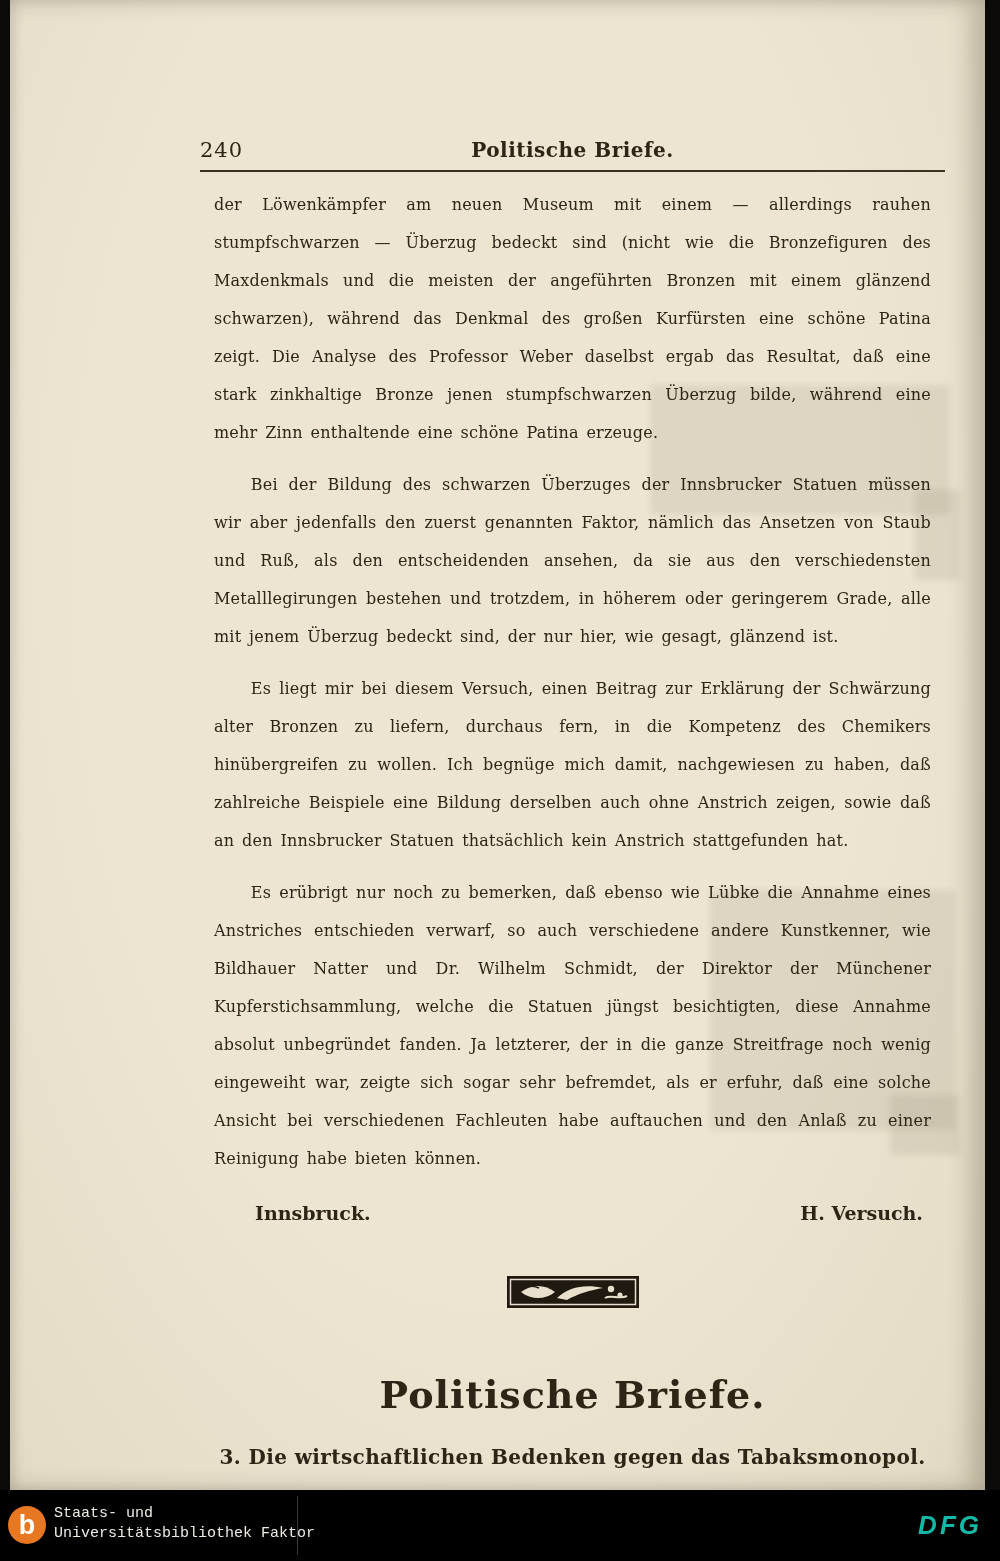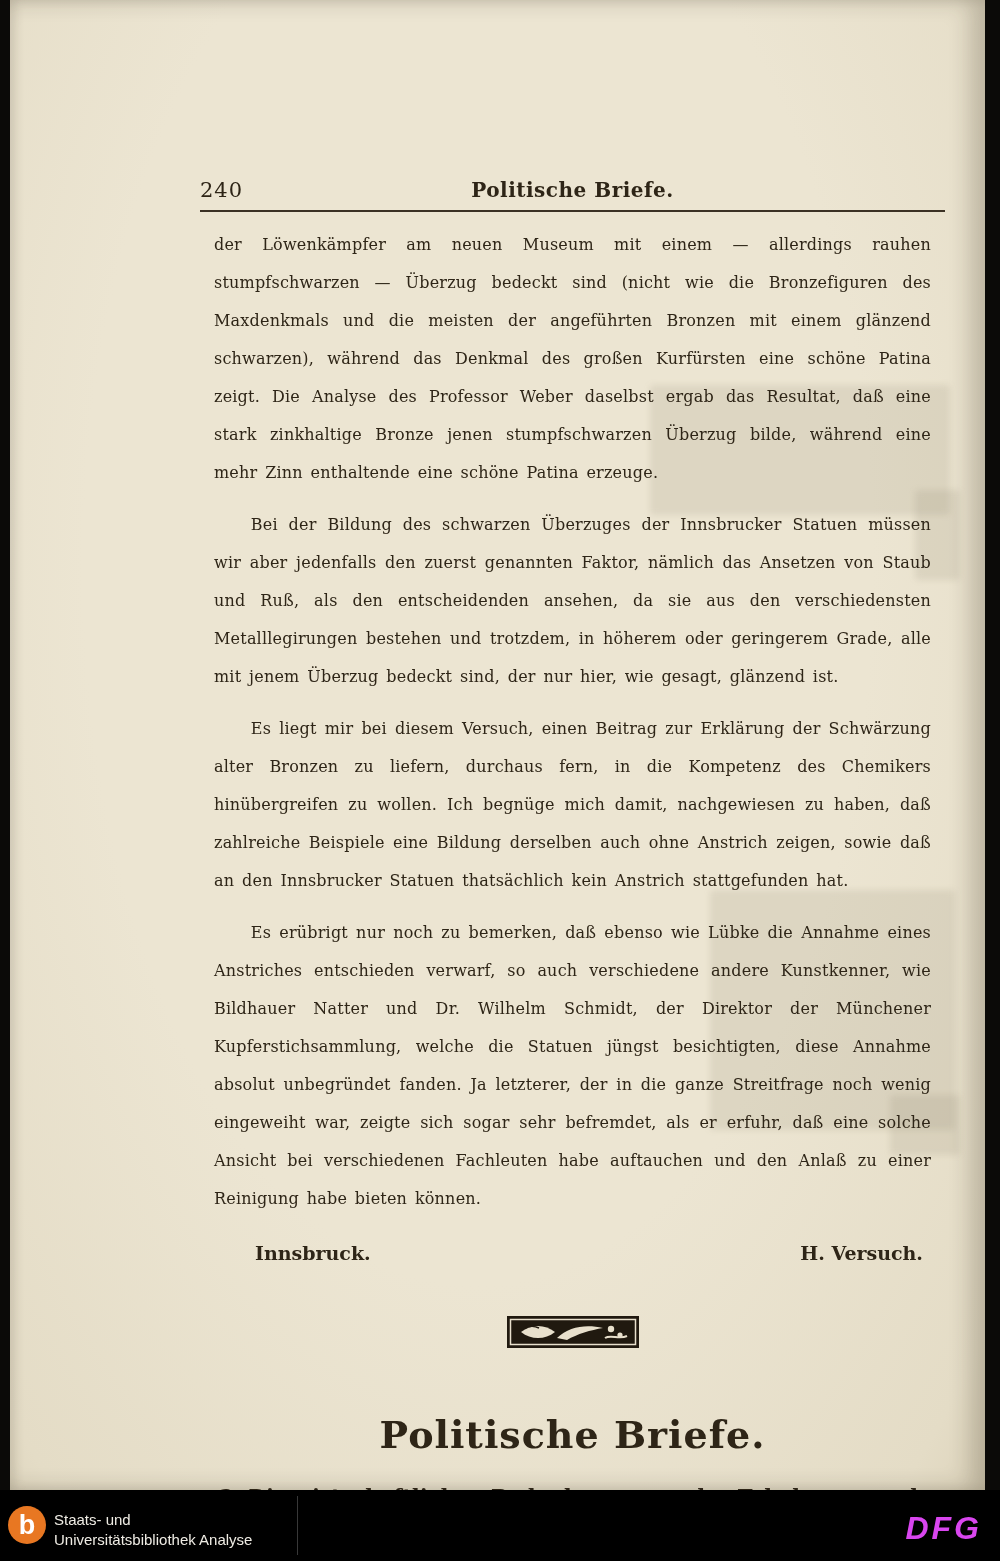--- a/index.html
+++ b/index.html
@@ -14,21 +14,21 @@
     left: 10px; top: 0;
     width: 975px; height: 1490px;
     background: radial-gradient(ellipse at 48% 38%, #ece5d2 55%, #e4dcc6 92%, #ddd4bc 100%);
     box-shadow: inset -14px 0 22px rgba(40,30,15,0.22), inset 6px 0 10px rgba(40,30,15,0.10);
     color: #2e2517;
   }
   .content {
     position: relative;
     padding: 138px 40px 0 190px;
   }
-  .page-header { position: relative; height: 28px; margin-top: 40px; }
+  .page-header { position: relative; height: 28px; }
   .pagenum {
     position: absolute; left: 0; top: 0;
     font-size: 21px; letter-spacing: 1px;
   }
   .running {
     display: block; text-align: center;
     font-size: 20px; font-weight: bold; letter-spacing: 0.5px;
   }
   .head-rule {
     margin-top: 4px;
@@ -82,33 +82,33 @@
     position: absolute; left: 8px; top: 16px;
     width: 38px; height: 38px;
     border-radius: 50%;
     background: #e87722;
     color: #ffffff;
     font-weight: bold; font-size: 27px;
     display: flex; align-items: center; justify-content: center;
     line-height: 1;
   }
   .lib-text {
-    position: absolute; left: 54px; top: 20px;
+    position: absolute; left: 54px; top: 14px;
     color: #efece4;
-    font-size: 15px; line-height: 20px;
+    font-size: 15px; line-height: 20px; font-family: Liberation Mono, monospace;
   }
   .footer-divider {
     position: absolute; left: 297px; top: 6px; bottom: 6px;
     width: 1px; background: rgba(255,255,255,0.22);
   }
   .dfg {
     position: absolute; right: 18px; top: 20px;
-    color: #d946ef;
+    color: #14b8a6;
     font-weight: bold; font-style: italic;
-    font-size: 32px; letter-spacing: 3px;
+    font-size: 26px; letter-spacing: 3px;
   }
 </style>
 </head>
 <body>
 
 <div class="page">
 
   <div class="smudge s1"></div>
   <div class="smudge s2"></div>
   <div class="smudge s3"></div>
@@ -150,17 +150,17 @@
 
   </div>
 </div>
 
 <div class="bottom-bar">
   <div class="logo-circle">
     <span>b</span>
   </div>
   <div class="lib-text">
     <div>Staats- und</div>
-    <div>Universitätsbibliothek Analyse</div>
+    <div>Universitätsbibliothek Faktor</div>
   </div>
   <div class="footer-divider"></div>
   <div class="dfg">DFG</div>
 </div>
 
 </body></html>

